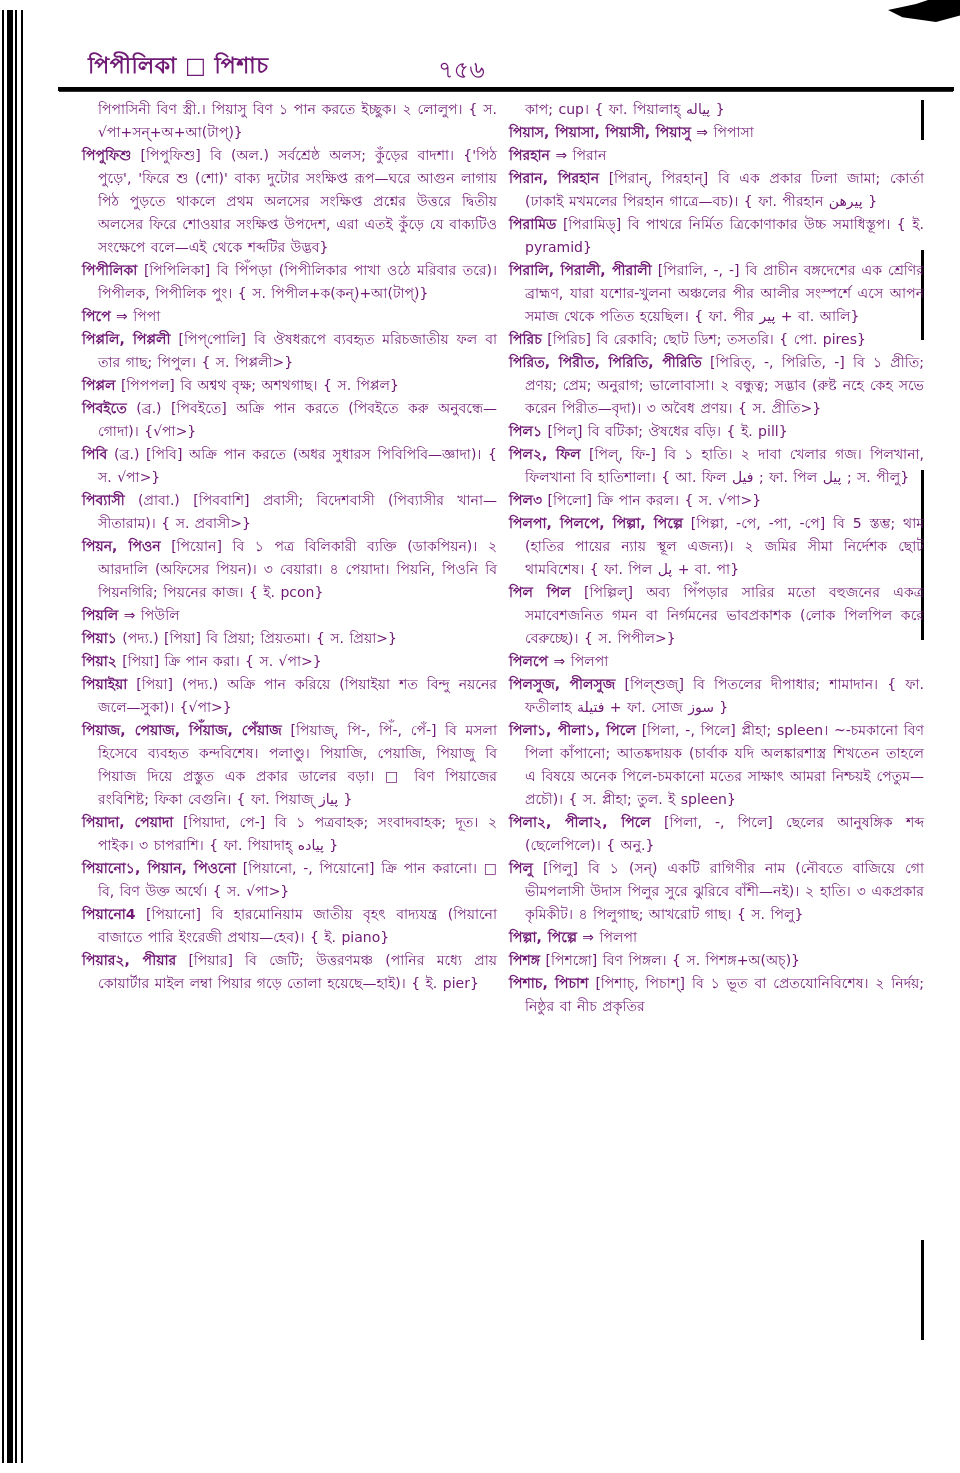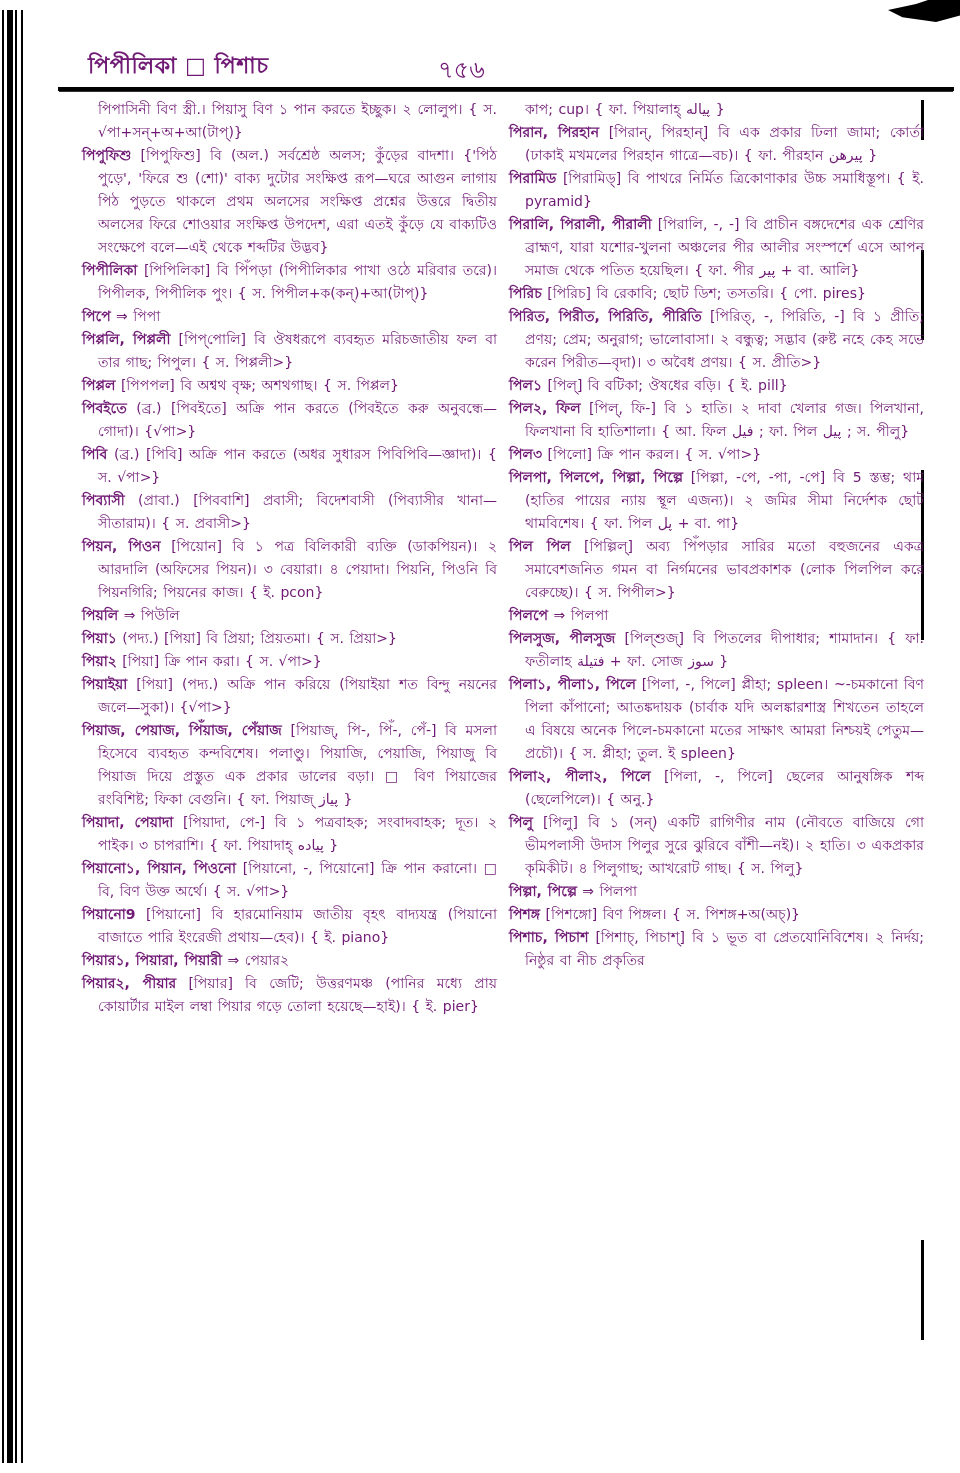--- a/index.html
+++ b/index.html
@@ -101,33 +101,34 @@
         <p class="entry"><b class="hw">পিয়া২</b><span> [পিয়া] ক্রি পান করা। { স. √পা&gt;}</span></p>
 
         <p class="entry"><b class="hw">পিয়াইয়া</b><span> [পিয়া] (পদ্য.) অক্রি পান করিয়ে (পিয়াইয়া শত বিন্দু নয়নের জলে—সুকা)। {√পা&gt;}</span></p>
 
         <p class="entry"><b class="hw">পিয়াজ, পেয়াজ, পিঁয়াজ, পেঁয়াজ</b><span> [পিয়াজ্, পি-, পিঁ-, পেঁ-] বি মসলা হিসেবে ব্যবহৃত কন্দবিশেষ। পলাণ্ডু। পিয়াজি, পেয়াজি, পিয়াজু বি পিয়াজ দিয়ে প্রস্তুত এক প্রকার ডালের বড়া। □ বিণ পিয়াজের রংবিশিষ্ট; ফিকা বেগুনি। { ফা. পিয়াজ্ پياز }</span></p>
 
         <p class="entry"><b class="hw">পিয়াদা, পেয়াদা</b><span> [পিয়াদা, পে-] বি ১ পত্রবাহক; সংবাদবাহক; দূত। ২ পাইক। ৩ চাপরাশি। { ফা. পিয়াদাহ্ پياده }</span></p>
 
         <p class="entry"><b class="hw">পিয়ানো১, পিয়ান, পিওনো</b><span> [পিয়ানো, -, পিয়োনো] ক্রি পান করানো। □ বি, বিণ উক্ত অর্থে। { স. √পা&gt;}</span></p>
 
-        <p class="entry"><b class="hw">পিয়ানো9</b><span> [পিয়ানো] বি হারমোনিয়াম জাতীয় বৃহৎ বাদ্যযন্ত্র (পিয়ানো বাজাতে পারি ইংরেজী প্রথায়—হেব)। { ই. piano}</span></p>
+        <p class="entry"><b class="hw">পিয়ানো4</b><span> [পিয়ানো] বি হারমোনিয়াম জাতীয় বৃহৎ বাদ্যযন্ত্র (পিয়ানো বাজাতে পারি ইংরেজী প্রথায়—হেব)। { ই. piano}</span></p>
 
-        <p class="entry"><b class="hw">পিয়ার১, পিয়ারা, পিয়ারী</b><span> ⇒ পেয়ার২</span></p>
 
         <p class="entry"><b class="hw">পিয়ার২, পীয়ার</b><span> [পিয়ার] বি জেটি; উত্তরণমঞ্চ (পানির মধ্যে প্রায় কোয়ার্টার মাইল লম্বা পিয়ার গড়ে তোলা হয়েছে—হাই)। { ই. pier}</span></p>
 
       </div>
     <div class="col">
 
         <p class="entry cont"><b class="hw"></b><span>কাপ; cup। { ফা. পিয়ালাহ্ پياله }</span></p>
 
+        <p class="entry"><b class="hw">পিয়াস, পিয়াসা, পিয়াসী, পিয়াসু</b><span> ⇒ পিপাসা</span></p>
 
 
+        <p class="entry"><b class="hw">পিরহান</b><span> ⇒ পিরান</span></p>
 
         <p class="entry"><b class="hw">পিরান, পিরহান</b><span> [পিরান্, পিরহান্] বি এক প্রকার ঢিলা জামা; কোর্তা (ঢাকাই মখমলের পিরহান গাত্রে—বচ)। { ফা. পীরহান پيرهن }</span></p>
 
         <p class="entry"><b class="hw">পিরামিড</b><span> [পিরামিড্] বি পাথরে নির্মিত ত্রিকোণাকার উচ্চ সমাধিস্তূপ। { ই. pyramid}</span></p>
 
         <p class="entry"><b class="hw">পিরালি, পিরালী, পীরালী</b><span> [পিরালি, -, -] বি প্রাচীন বঙ্গদেশের এক শ্রেণির ব্রাহ্মণ, যারা যশোর-খুলনা অঞ্চলের পীর আলীর সংস্পর্শে এসে আপন সমাজ থেকে পতিত হয়েছিল। { ফা. পীর پير + বা. আলি}</span></p>
 
         <p class="entry"><b class="hw">পিরিচ</b><span> [পিরিচ] বি রেকাবি; ছোট ডিশ; তসতরি। { পো. pires}</span></p>
 
         <p class="entry"><b class="hw">পিরিত, পিরীত, পিরিতি, পীরিতি</b><span> [পিরিত্, -, পিরিতি, -] বি ১ প্রীতি; প্রণয়; প্রেম; অনুরাগ; ভালোবাসা। ২ বন্ধুত্ব; সদ্ভাব (রুষ্ট নহে কেহ সভে করেন পিরীত—বৃদা)। ৩ অবৈধ প্রণয়। { স. প্রীতি&gt;}</span></p>

